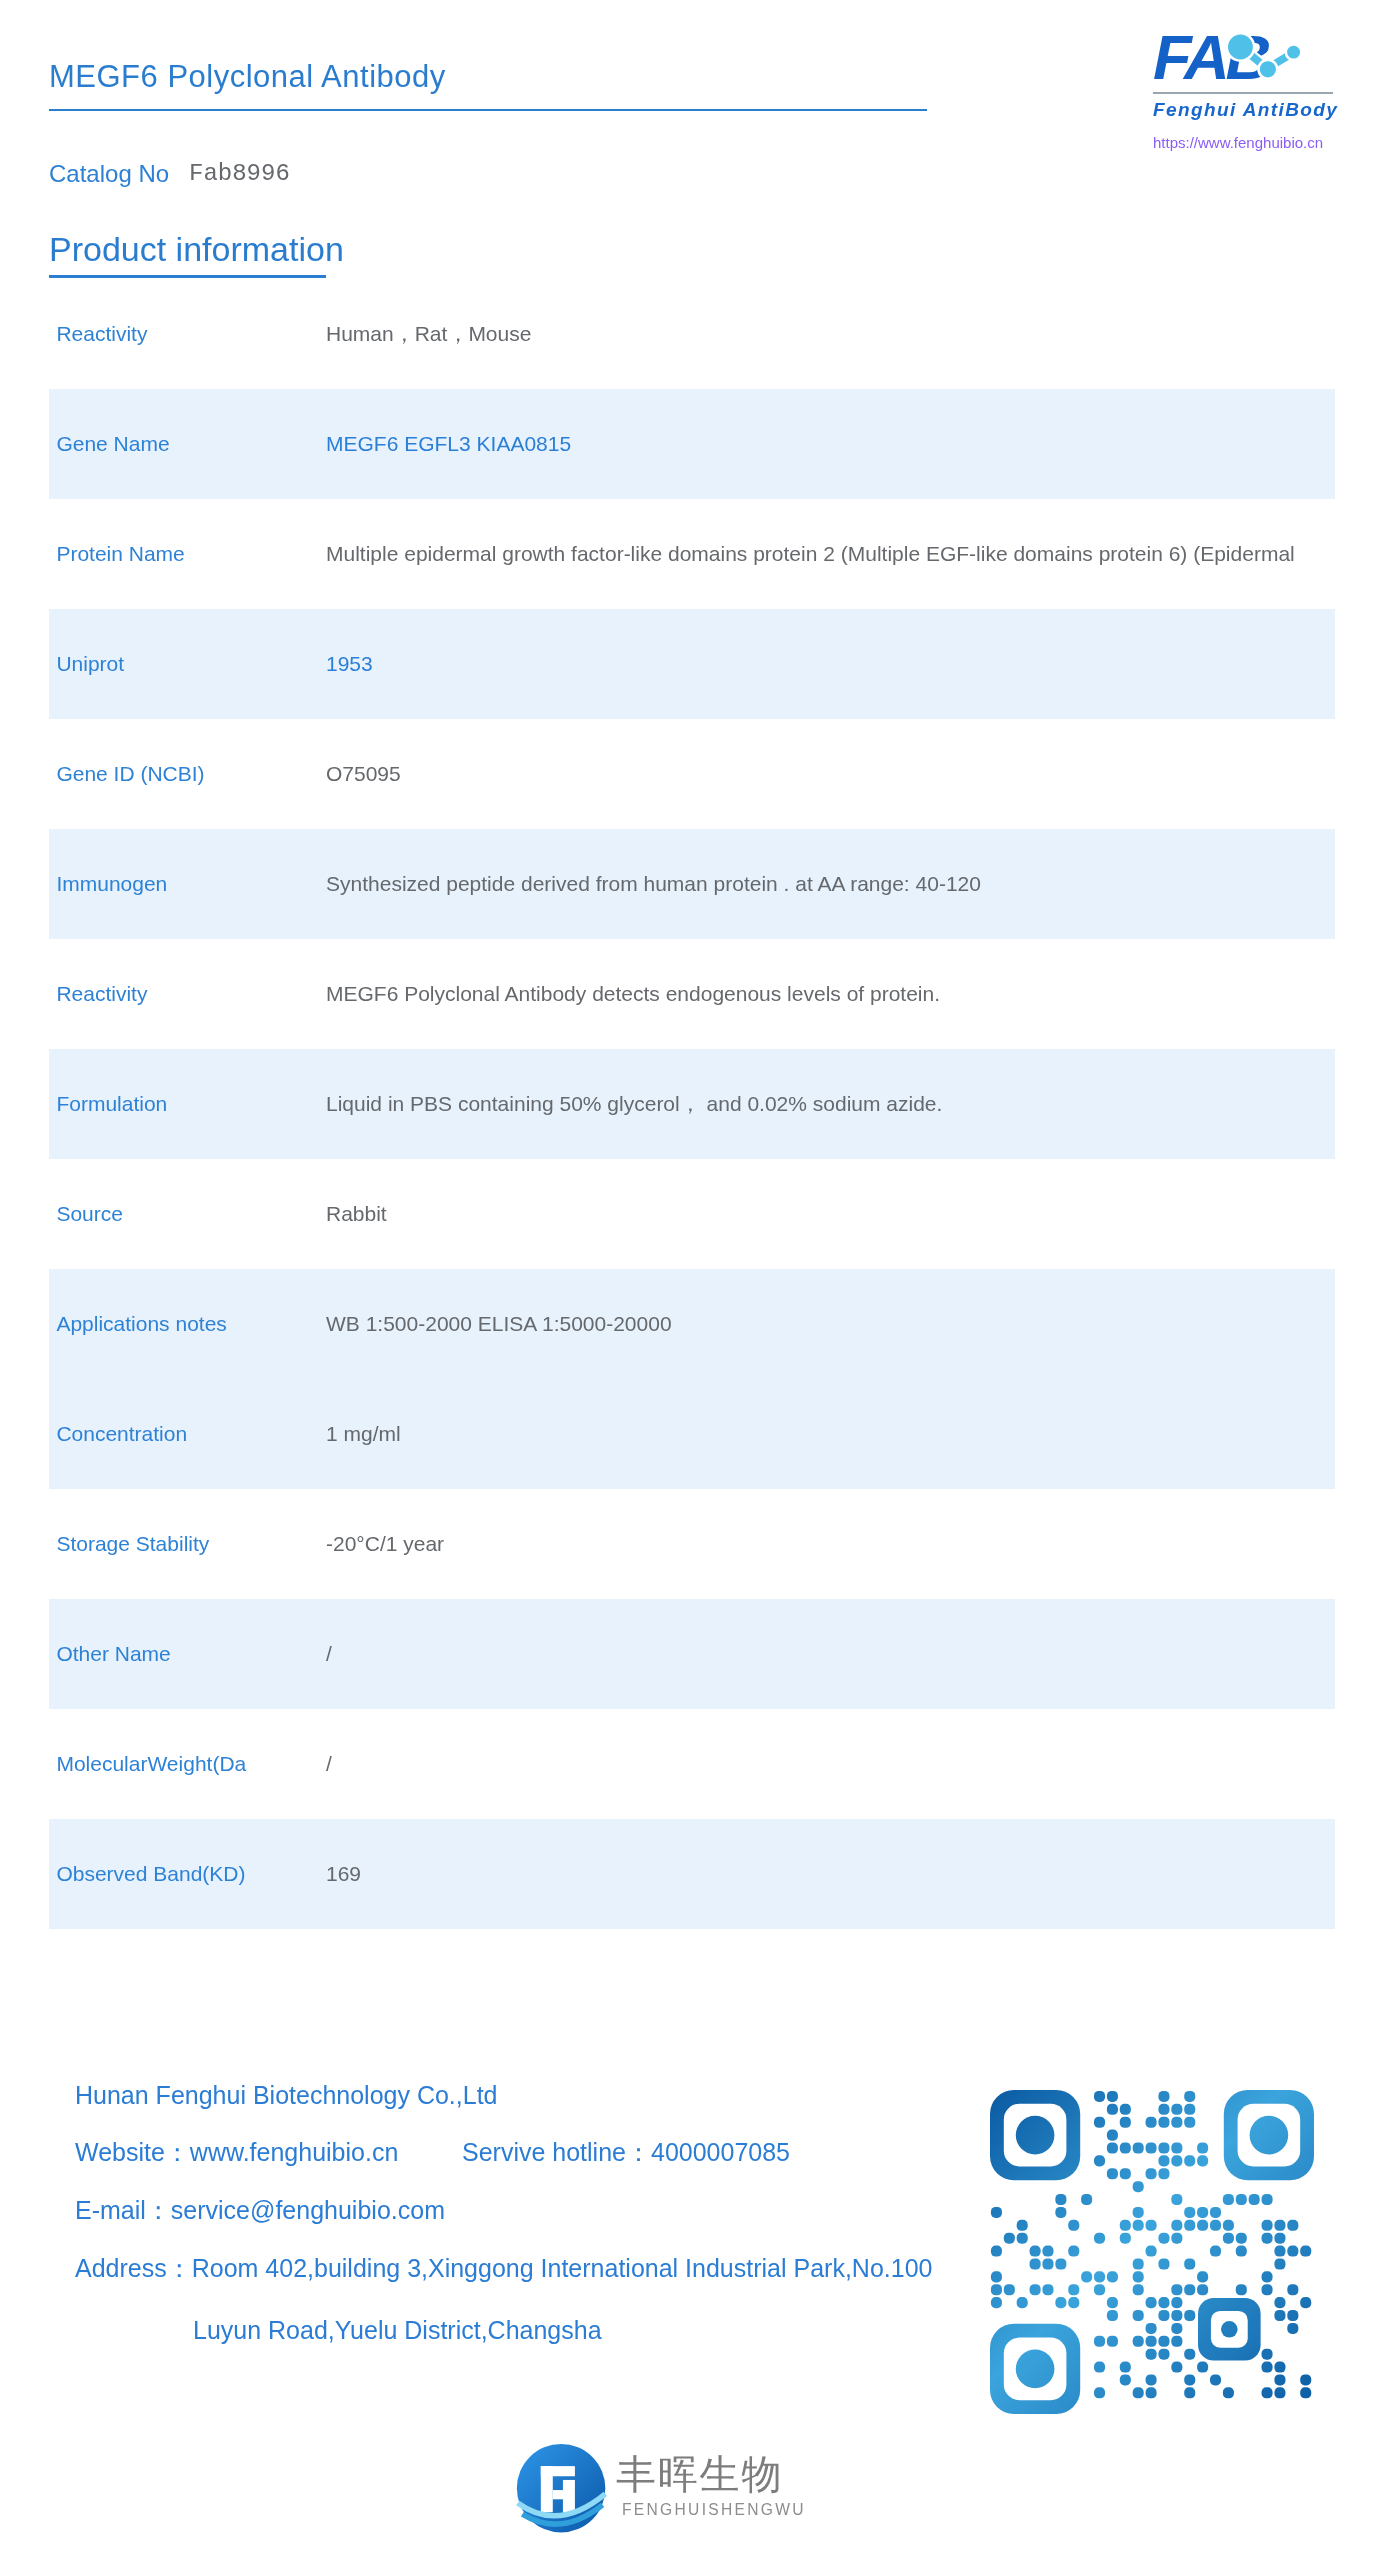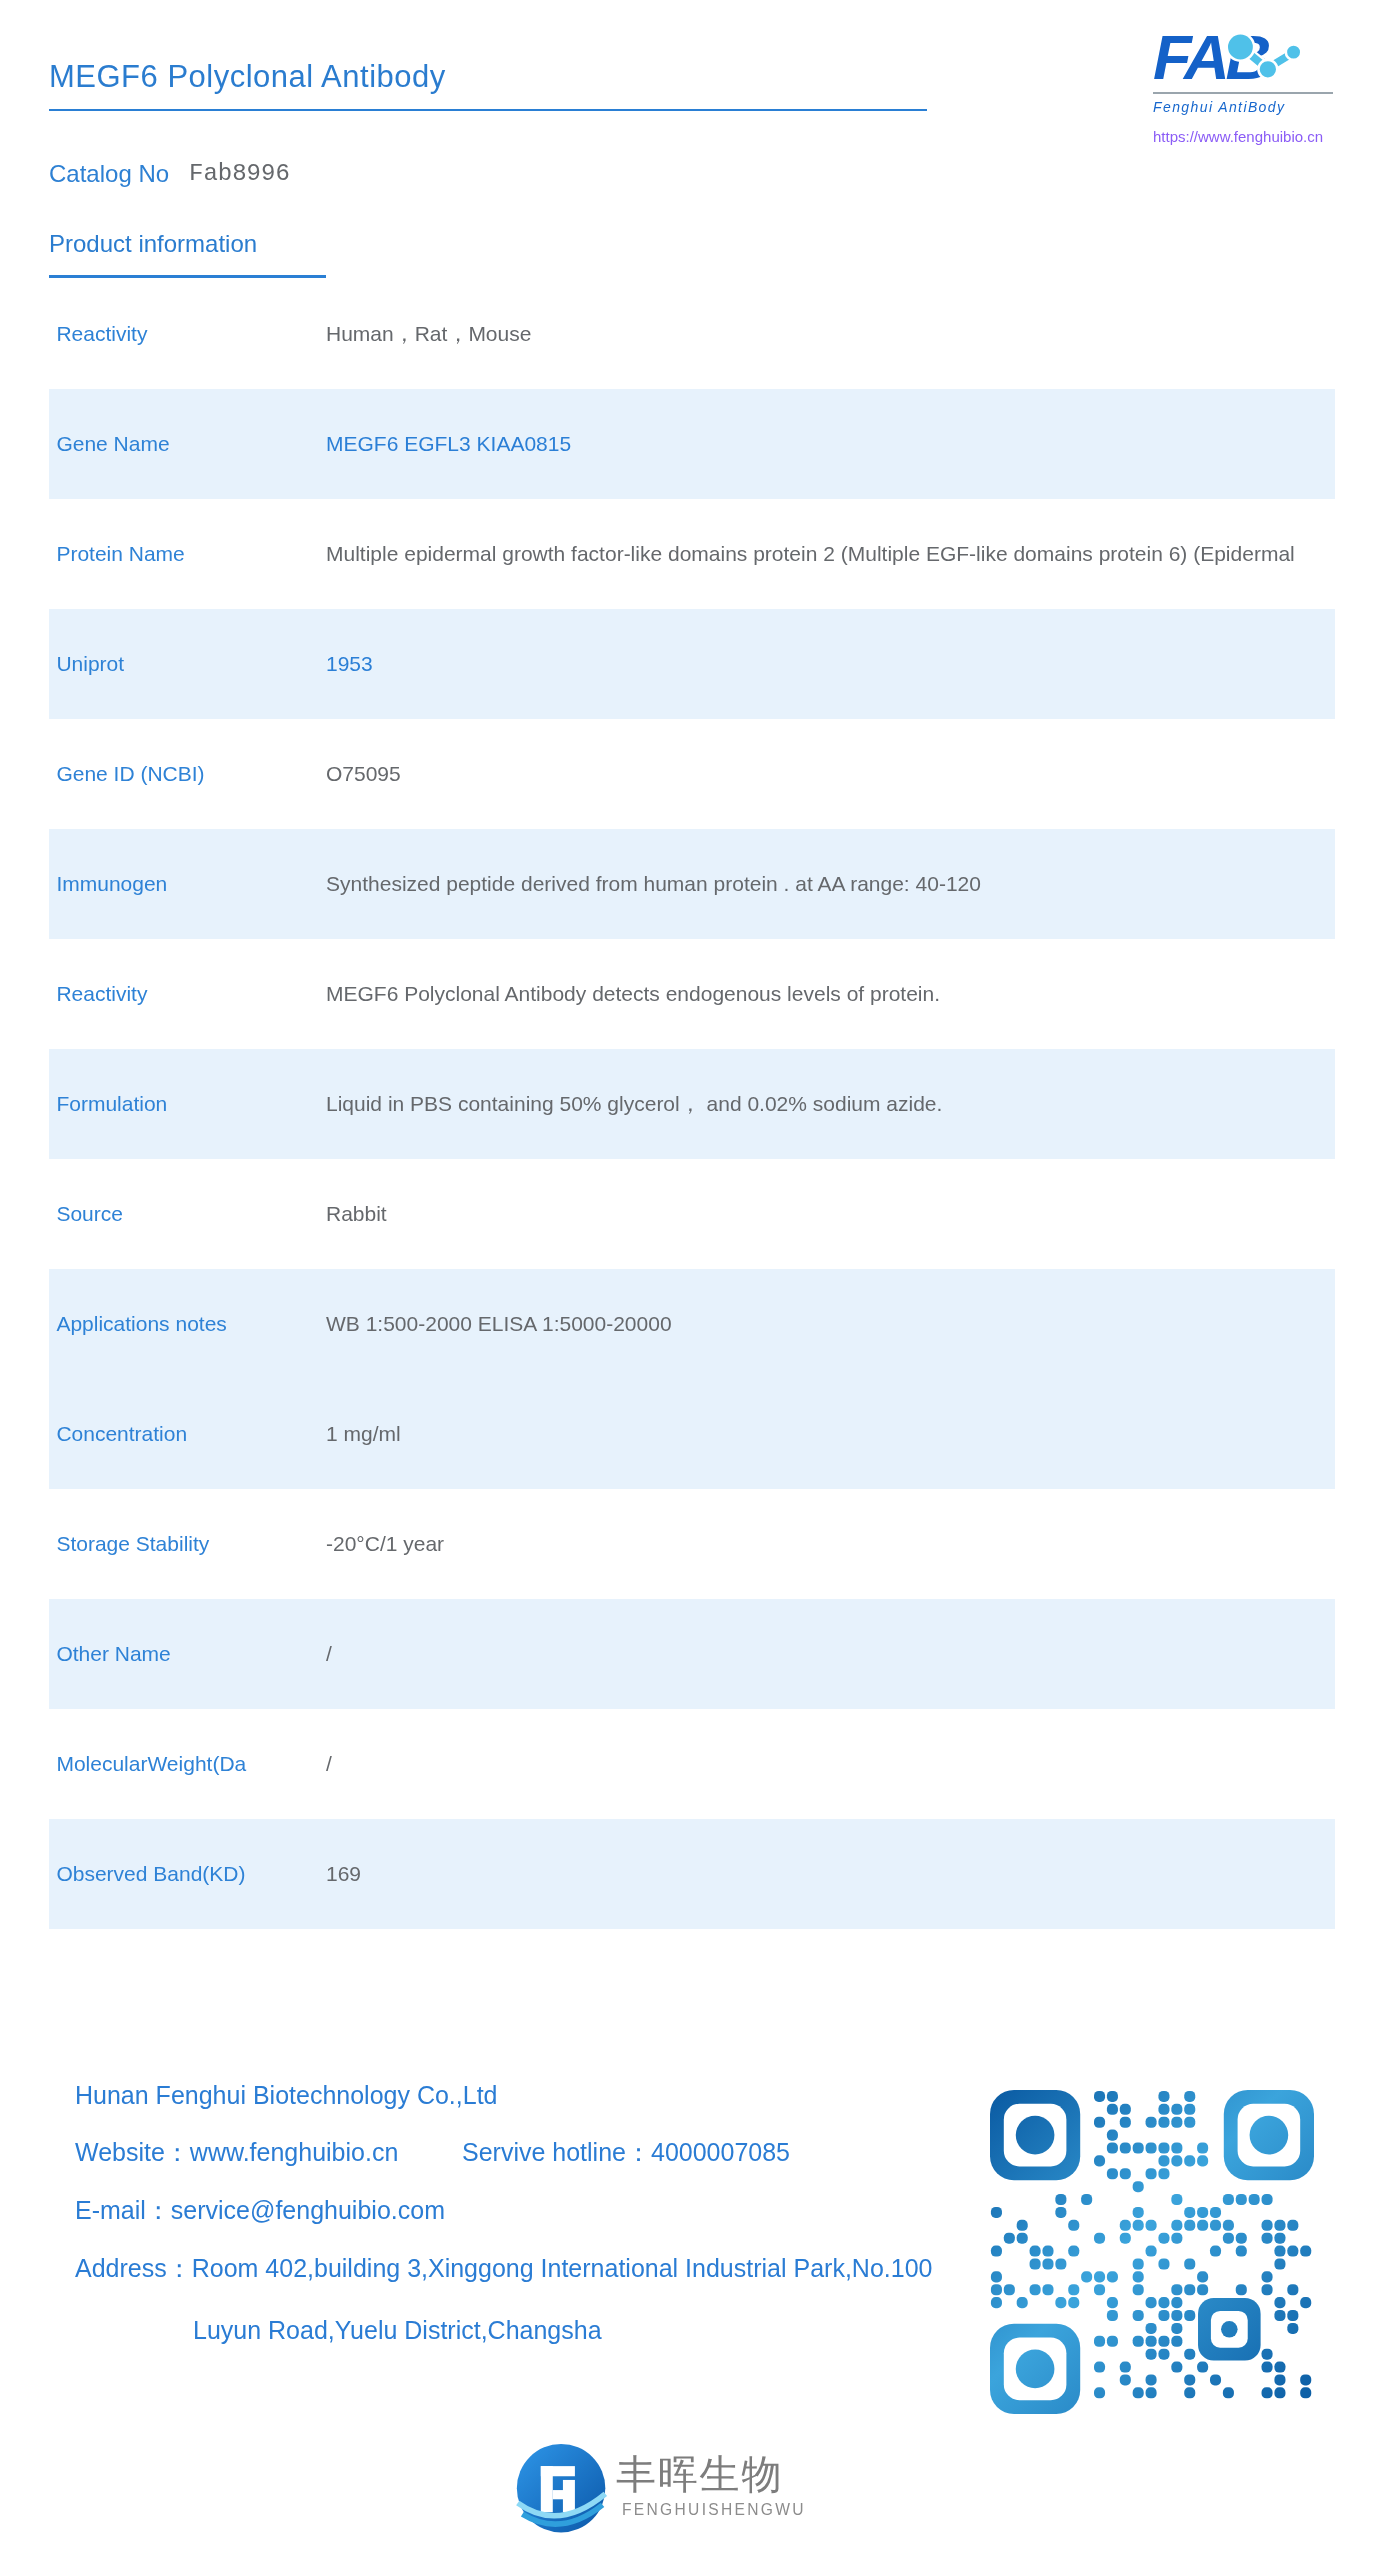--- a/index.html
+++ b/index.html
@@ -7,28 +7,28 @@
         font-family:"Liberation Sans",sans-serif;overflow:hidden;padding-left:28px;}
 
   
   .doc-title{position:absolute;left:49px;top:59px;font-size:31px;color:#2a7ccf;
              letter-spacing:0.5px;white-space:nowrap;}
   .title-underline{position:absolute;left:49px;top:109px;width:878px;height:1.8px;background:#2a7fd4;}
 
   .logo-wrap{position:absolute;left:1153px;top:26px;width:180px;}
   .fab-svg{display:block;width:180px;height:66px;}
   .logo-rule{height:1.8px;background:#9aa5ad;margin-top:0px;}
-  .logo-sub{font-size:14px;font-weight:normal;font-style:italic;color:#1767cd;
+  .logo-sub{font-size:19px;font-weight:bold;font-style:italic;color:#1767cd;
             letter-spacing:1.4px;margin-top:5.5px;white-space:nowrap;}
   .logo-url{font-size:15px;color:#8b5cf6;margin-top:13px;white-space:nowrap;}
 
   .catalog-label{position:absolute;left:49px;top:160px;font-size:24px;color:#2d80d3;}
   .catalog-value{position:absolute;left:189px;top:160px;font-size:24px;color:#65686c;font-family:Liberation Mono, monospace;}
 
-  .section-title{position:absolute;left:49px;top:230px;font-size:24px;color:#2a7ccf;}
+  .section-title{position:absolute;left:49px;top:230px;font-size:34px;color:#2a7ccf;}
   .section-underline{position:absolute;left:49px;top:275px;width:277px;height:2.8px;background:#2a7fd4;}
 
   
   .ptable{position:absolute;left:49px;top:279px;width:1286px;}
   .prow{position:relative;height:110px;}
   .prow.alt{background:#e7f2fc;}
   .prow-label{position:absolute;left:7.4px;top:50%;transform:translateY(-50%);
               width:262px;font-size:21px;color:#2e82d6;line-height:1.3;}
   .prow-value{position:absolute;left:277px;top:50%;transform:translateY(-50%);
               font-size:21px;color:#65686c;max-width:998px;line-height:1.6;}

